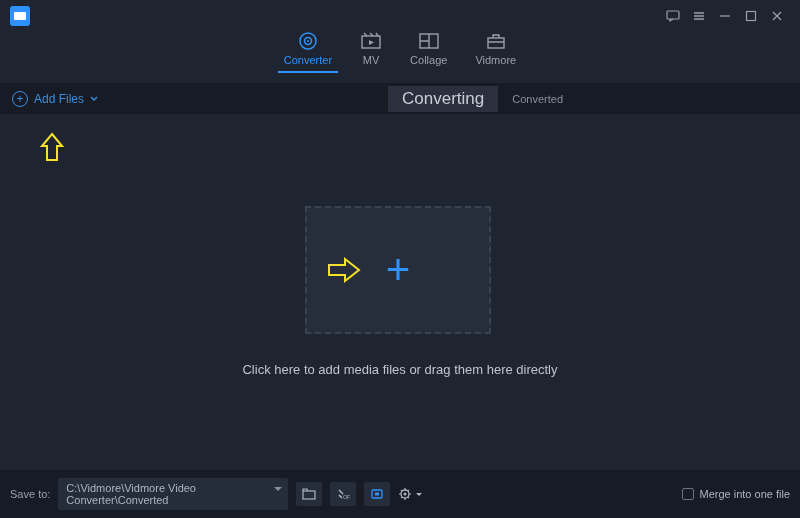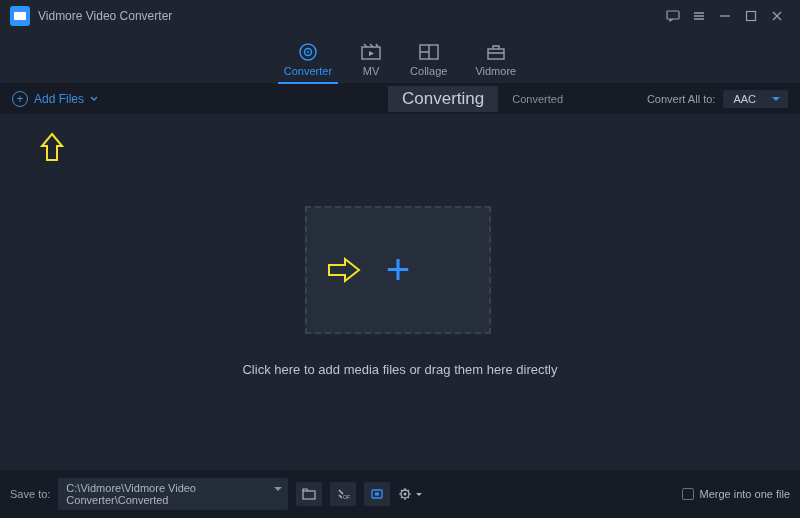--- a/index.html
+++ b/index.html
@@ -3,21 +3,21 @@
 <meta charset="utf-8">
 <style>
   * { margin: 0; padding: 0; box-sizing: border-box; font-family: -apple-system, "Segoe UI", Arial, sans-serif; }
   html, body { width: 800px; height: 518px; background: #1e2430; color: #9aa0aa; overflow: hidden; }
   .titlebar { height: 32px; display: flex; align-items: center; padding: 0 10px; background: #1e2430; }
   .logo-box { width: 20px; height: 20px; background: #2f93ff; border-radius: 3px; margin-right: 8px; display:flex; align-items:center; justify-content:center;}
   .logo-cam { width:12px; height:8px; background:#fff; border-radius:1px; position:relative;}
   .title-text { font-size: 12px; color: #aeb4be; }
   .title-spacer { flex: 1; }
   .win-btn { width: 26px; height: 26px; display: flex; align-items: center; justify-content: center; color: #9aa0aa; cursor: pointer; }
-  .tabs { height: 52px; display: flex; justify-content: center; align-items: flex-end; gap: 28px; border-bottom: 1px solid rgba(0,0,0,0.25); }
+  .tabs { height: 52px; display: flex; justify-content: center; align-items: flex-start; gap: 28px; border-bottom: 1px solid rgba(0,0,0,0.25); }
   .tab { display: flex; flex-direction: column; align-items: center; gap: 4px; font-size: 11px; color: #9aa0aa; cursor: pointer; position: relative; padding-bottom: 6px;}
   .tab.active { color: #2f93ff; }
   .tab.active::after { content:""; position:absolute; bottom:-1px; left:-6px; right:-6px; height:2px; background:#2f93ff;}
   .tab-icon { width: 22px; height: 18px; display:flex; align-items:center; justify-content:center;}
   .toolbar { height: 30px; background: #161b26; display: flex; align-items: center; padding: 0 12px; font-size: 12px; }
   .add-files { display:flex; align-items:center; gap:6px; color:#3b8fe0; cursor:pointer; }
   .plus-circle { width:16px; height:16px; border:1.5px solid #3b8fe0; border-radius:50%; display:flex; align-items:center; justify-content:center; font-size:12px; line-height:1; color:#3b8fe0;}
   .tb-spacer1 { width: 290px; }
   .seg { display:flex; align-items:center; gap:14px; }
   .seg-btn { background:#2a303d; border-radius:1px; padding:3px 14px; font-size:17px; color:#c8cdd6; cursor:pointer;}
@@ -43,21 +43,20 @@
   .gear{display:flex;align-items:center;gap:4px;cursor:pointer;color:#aeb4be;}
   .gear .dd{border:3px solid transparent;border-top-color:#aeb4be;margin-top:3px;}
 </style>
 </head>
 <body>
 
 <div class="titlebar">
   <div class="logo-box">
       <div class="logo-cam"></div>
     </div>
-  <div class="title-text">Vidmore Video Converter</div>
   <div class="title-spacer"></div>
   <div class="win-btn">
     <svg width="14" height="14" viewBox="0 0 14 14">
         <rect x="1" y="2" width="12" height="8" rx="1" fill="none" stroke="#9aa0aa" stroke-width="1.2"></rect>
         <path d="M4 10 L4 12 L7 10" fill="none" stroke="#9aa0aa" stroke-width="1.2"></path>
       </svg>
   </div>
   <div class="win-btn">
     <svg width="14" height="14" viewBox="0 0 14 14">
         <path d="M2 4 H12 M2 7 H12 M2 10 H12" stroke="#9aa0aa" stroke-width="1.3"></path>
@@ -128,26 +127,20 @@
     <svg width="8" height="6" viewBox="0 0 8 6">
         <path d="M1 1 L4 4 L7 1" fill="none" stroke="#3b8fe0" stroke-width="1.3"></path>
       </svg>
   </div>
   <div class="tb-spacer1"></div>
   <div class="seg">
     <div class="seg-btn">Converting</div>
     <div class="seg-plain">Converted</div>
   </div>
   <div class="tb-flex"></div>
-  <div class="convto">
-    <span>Convert All to:</span>
-    <div class="fmt-sel">
-      <span>AAC</span>
-    </div>
-  </div>
 </div>
 
 <div class="main">
 
   <div class="arrow" style="left:40px; top:18px;">
     <svg width="24" height="30" viewBox="0 0 24 30">
         <path d="M12 2 L22 14 L17 14 L17 28 L7 28 L7 14 L2 14 Z" fill="none" stroke="#f5e02a" stroke-width="2"></path>
       </svg>
   </div>
   <div class="dropzone">

